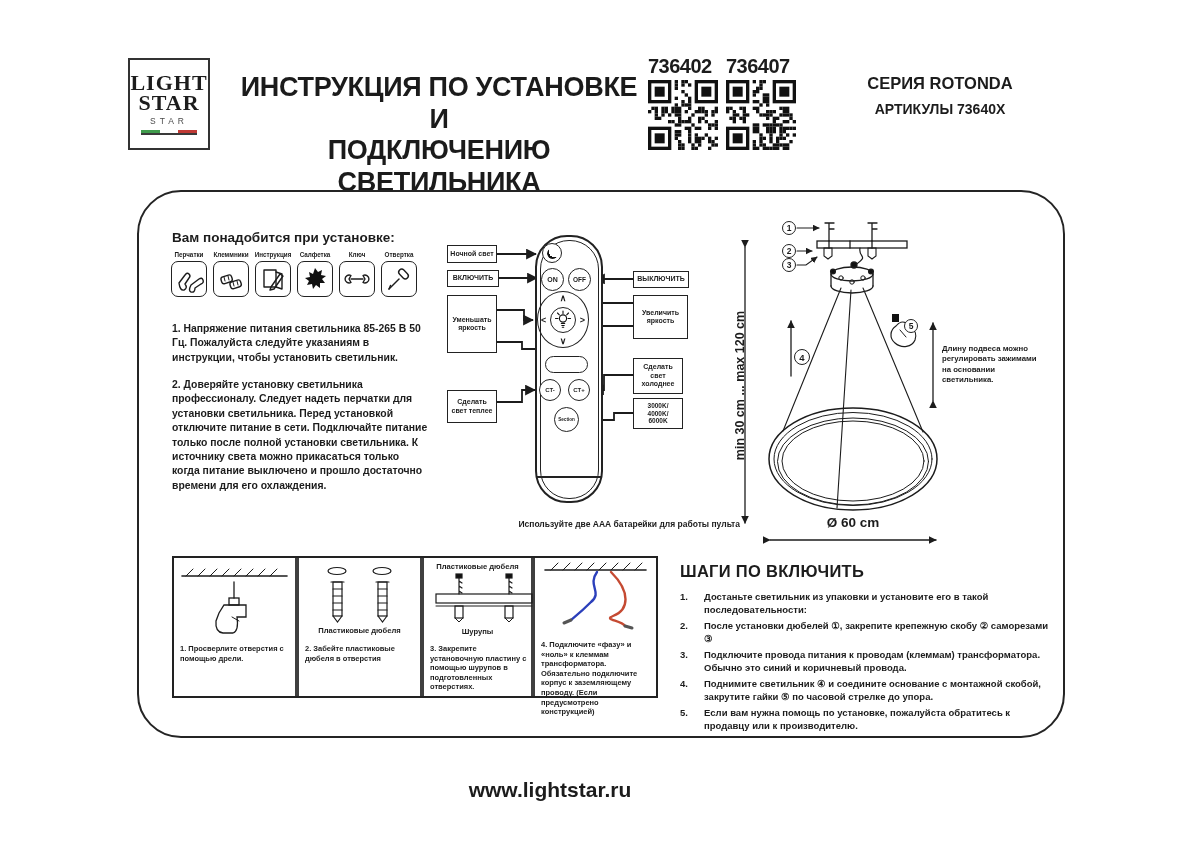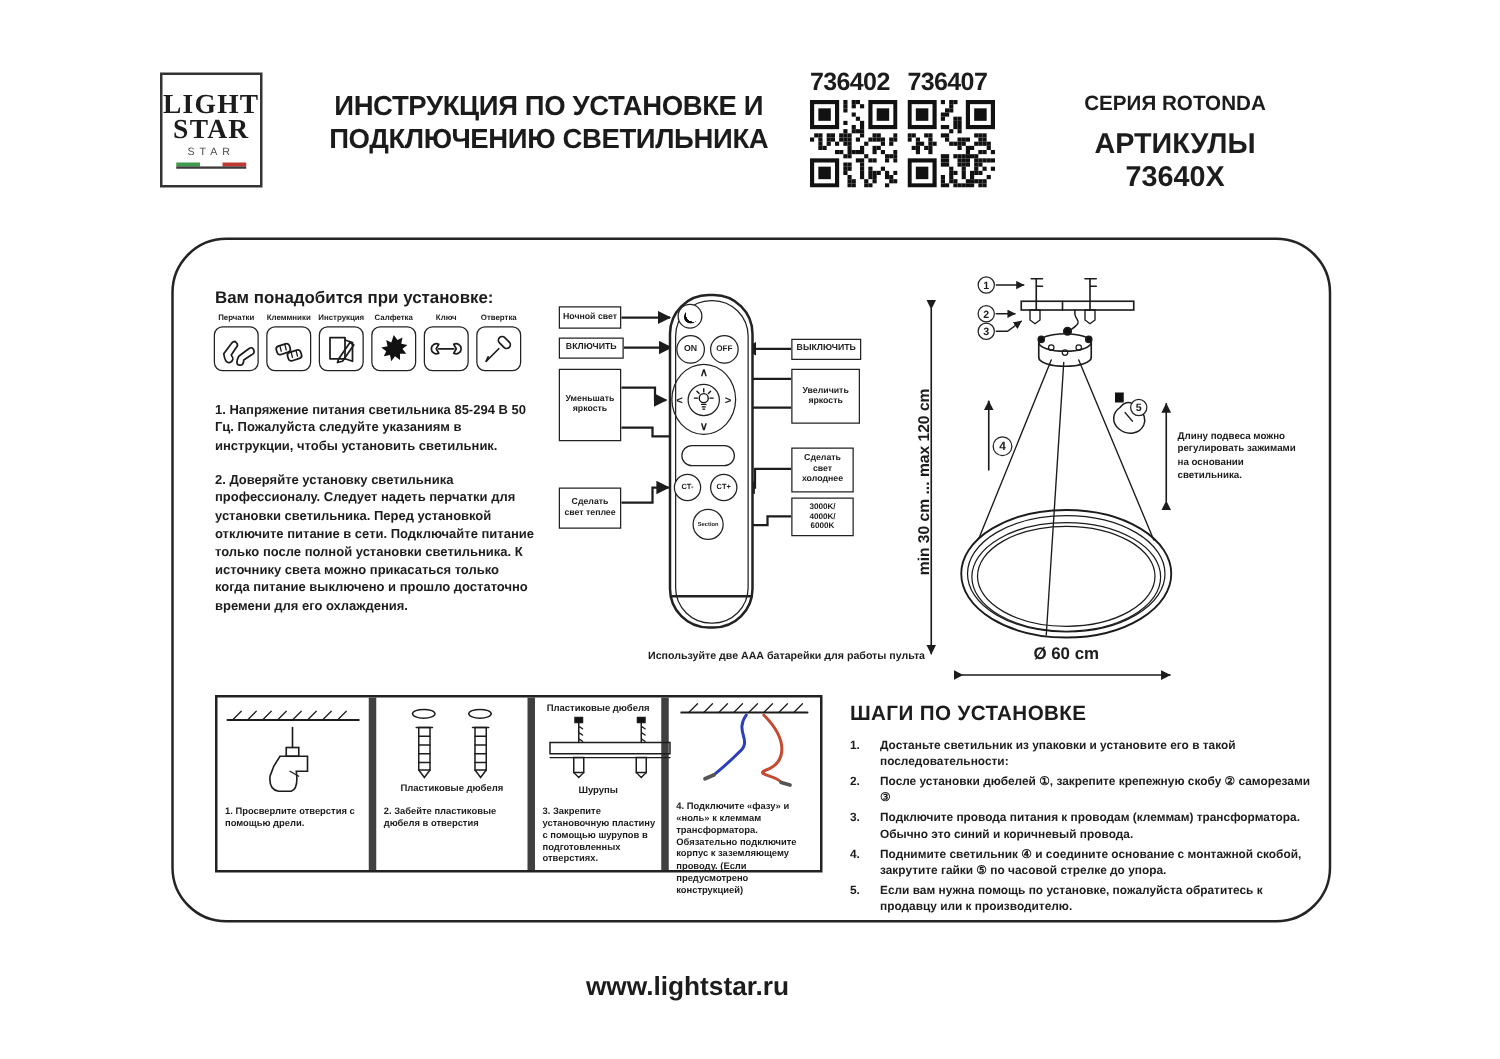--- a/index.html
+++ b/index.html
@@ -12,29 +12,29 @@
 
   
   #logo-box { left:128px; top:58px; width:82px; height:92px; border:2px solid #333;
     display:flex; flex-direction:column; align-items:center; justify-content:center; }
   .logo-line { font-family:"Liberation Serif", serif; font-weight:bold; font-size:22px; line-height:0.92; letter-spacing:1px; }
   .logo-group { font-size:8.5px; letter-spacing:4px; color:#4a4a4a; margin-top:3px; }
   .logo-flag { width:56px; height:5px; display:flex; margin-top:4px; border-bottom:2px solid #3a3a3a; }
   .logo-flag span { flex:1; }
 
   #title { left:233px; top:72px; width:412px; text-align:center;
-    font-size:22px; font-weight:bold; line-height:1.17; letter-spacing:-0.3px; color:#1b1b1b; }
+    font-size:27px; font-weight:bold; line-height:1.17; letter-spacing:-0.3px; color:#1b1b1b; }
 
   .qr-col { top:55px; width:70px; }
   .qr-num { font-size:20px; font-weight:bold; letter-spacing:-0.5px; text-align:left; }
   .qr-svg { width:70px; height:70px; display:block; margin-top:2px; }
 
   #series-block { left:835px; top:74px; width:210px; text-align:center; }
   #series-line { font-size:16.5px; font-weight:bold; }
-  #articles-line { font-size:23px; font-weight:bold; margin-top:8px; }
+  #articles-line { font-size:14px; font-weight:bold; margin-top:8px; }
 
   
   #main-box { left:137px; top:190px; width:928px; height:548px;
     border:2.5px solid #242424; border-radius:44px; }
 
   
   #tools-heading { left:172px; top:230px; font-size:13.5px; font-weight:bold; }
   #tools-row { left:170px; top:251px; display:flex; gap:4px; }
   .tool { width:38px; display:flex; flex-direction:column; align-items:center; }
   .tool-label { font-size:6.3px; font-weight:bold; height:10px; white-space:nowrap; }
@@ -87,21 +87,21 @@
   #height-label { position:absolute; left:-80px; top:183px; width:200px; height:15px;
     text-align:center; font-size:12.5px; font-weight:600; transform:rotate(-90deg); }
   #adjust-note { position:absolute; left:222px; top:149px; width:102px;
     font-size:7.8px; font-weight:600; line-height:1.32; }
   #dia-label { position:absolute; left:73px; top:320px; width:120px; text-align:center;
     font-size:13.5px; font-weight:600; }
 
   
   #mount-steps { left:172px; top:556px; width:486px; height:142px;
     border:2px solid #222; display:flex; }
-  .panel { flex:1; position:relative; border-right:6px solid #404040; }
+  .panel { flex:1; position:relative; border-right:4px solid #404040; }
   .panel:last-child { border-right:none; }
   .panel-caption { position:absolute; left:6px; right:4px; top:86px;
     font-size:7.5px; font-weight:600; line-height:1.28; }
   .panel-label { position:absolute; width:100%; text-align:center;
     font-size:7.6px; font-weight:bold; }
 
   
   #install-steps { left:680px; top:562px; width:378px; }
   #install-heading { font-size:16.5px; font-weight:bold; letter-spacing:0.3px; }
   #install-list { margin-top:10px; }
@@ -460,21 +460,21 @@
               <path d="M5,25 l10,-10"></path>
               <rect x="14" y="7" width="11" height="6" rx="3" transform="rotate(45 19.5 10)"></rect>
         <path d="M5,25 l1.5,-3.5"></path>
             </g>
           </svg>
         </div>
     </div>
   </div>
 
   <div class="abs" id="notes">
-    <p>1. Напряжение питания светильника 85-294 В 50 Гц. Пожалуйста следуйте указаниям в инструкции, чтобы установить светильник.</p>
+    <p>1. Напряжение питания светильника 85-265 В 50 Гц. Пожалуйста следуйте указаниям в инструкции, чтобы установить светильник.</p>
     <p>2. Доверяйте установку светильника профессионалу. Следует надеть перчатки для установки светильника. Перед установкой отключите питание в сети. Подключайте питание только после полной установки светильника. К источнику света можно прикасаться только когда питание выключено и прошло достаточно времени для его охлаждения.</p>
   </div>
 
   <div class="abs" id="remote-diagram">
     <svg id="connector-svg" width="300" height="290" viewBox="0 0 300 290">
       <defs>
         <marker id="ah" markerWidth="7" markerHeight="7" refX="5.5" refY="3" orient="auto">
           <path d="M0,0 L6,3 L0,6 z" fill="#1c1c1c"></path>
         </marker>
       </defs>
@@ -660,21 +660,21 @@
           <path d="M36,62 l-7,3" stroke="#555" stroke-width="3"></path>
           <path d="M76,14 C96,34 94,52 78,58 C68,62 86,62 90,68" stroke="#c54a32" stroke-width="2.4"></path>
           <path d="M90,68 l7,2" stroke="#555" stroke-width="3"></path>
         </g>
       </svg>
       <div class="panel-caption" style="top:82px">4. Подключите «фазу» и «ноль» к клеммам трансформатора. Обязательно подключите корпус к заземляющему проводу. (Если предусмотрено конструкцией)</div>
     </div>
   </div>
 
   <div class="abs" id="install-steps">
-    <div id="install-heading">ШАГИ ПО УСТАНОВКЕ</div>
+    <div id="install-heading">ШАГИ ПО ВКЛЮЧИТЬ</div>
     <div id="install-list">
       <div class="step-row">
         <div class="step-num">1.</div>
         <div class="step-txt">Достаньте светильник из упаковки и установите его в такой последовательности:</div>
       </div>
       <div class="step-row">
         <div class="step-num">2.</div>
         <div class="step-txt">После установки дюбелей ①, закрепите крепежную скобу ② саморезами ③</div>
       </div>
       <div class="step-row">

